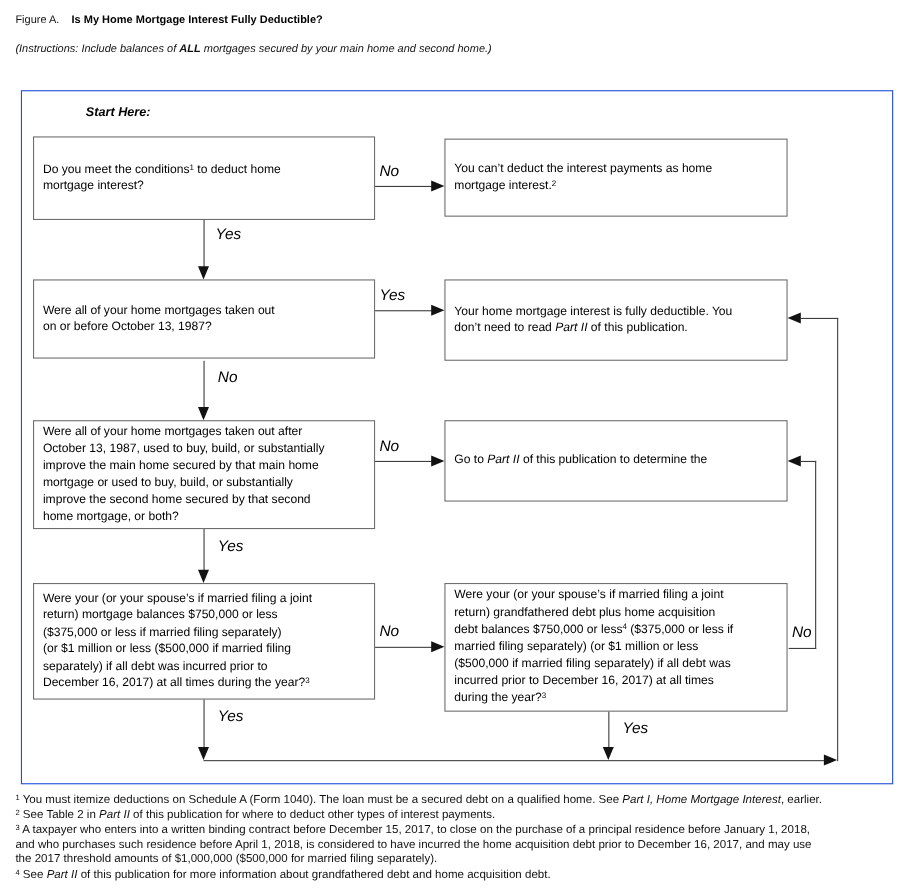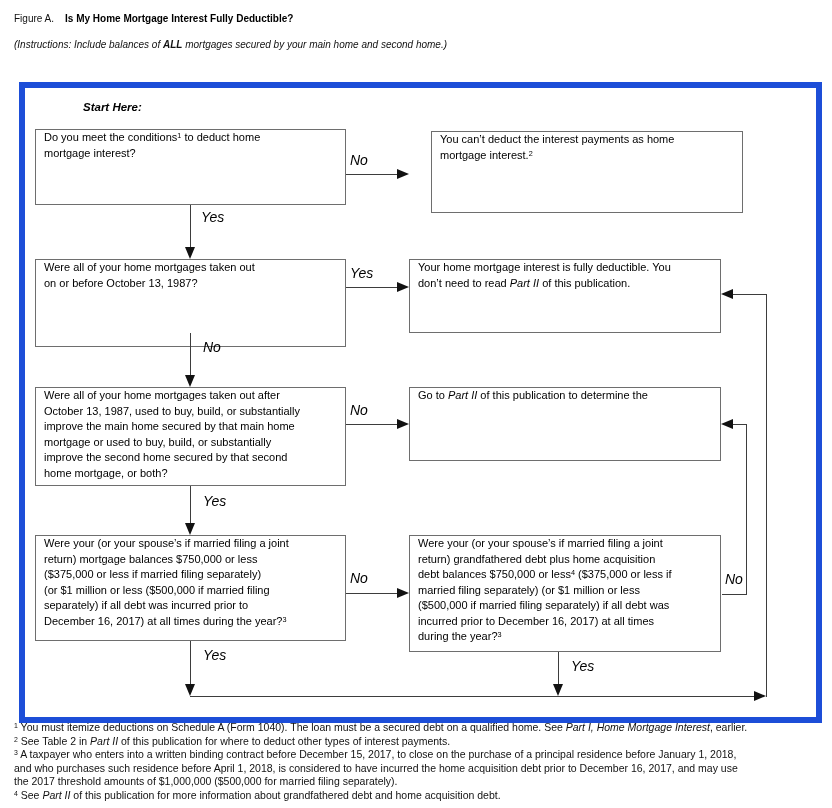--- a/index.html
+++ b/index.html
@@ -2,23 +2,23 @@
 <html><head>
 <meta charset="utf-8">
 <style>
   html,body{margin:0;padding:0;background:#fff;}
   body{width:832px;height:808px;position:relative;font-family:"Liberation Sans","DejaVu Sans",sans-serif;color:#000;}
   .title-row{position:absolute;left:14px;top:13px;font-size:10px;white-space:nowrap;}
   .fig-label{font-weight:normal;color:#111;}
   .fig-title{font-weight:bold;margin-left:11px;color:#000;}
   .instructions{position:absolute;left:14px;top:39px;font-size:10px;font-style:italic;color:#111;white-space:nowrap;}
   .instructions b{font-weight:bold;}
-  .chart{position:absolute;left:19px;top:82px;width:791px;height:629px;border:6px solid #1d4ed8;background:#fff;}
+  .chart{position:absolute;left:19px;top:82px;width:791px;height:629px;border:1px solid #1d4ed8;background:#fff;}
   .start{position:absolute;left:58px;top:13px;font-size:11.5px;font-weight:bold;font-style:italic;}
-  .box{position:absolute;border:1px solid #6e6e6e;background:#fff;display:flex;box-sizing:border-box;}
+  .box{position:absolute;border:1px solid #6e6e6e;background:#fff;display:flex;align-items:center;box-sizing:border-box;}
   .col-l{left:10px;width:311px;}
   .col-r{left:384px;width:312px;}
   .btxt{font-size:11px;line-height:15.5px;padding:0 8px;white-space:nowrap;}
   .btxt i{font-style:italic;}
   sup{font-size:0.66em;line-height:0;vertical-align:0.4em;}
   .hl{position:absolute;height:1px;background:#3d3d3d;}
   .vl{position:absolute;width:1px;background:#3d3d3d;}
   .ar{position:absolute;width:0;height:0;border-top:5px solid transparent;border-bottom:5px solid transparent;border-left:12px solid #121212;}
   .al{position:absolute;width:0;height:0;border-top:5px solid transparent;border-bottom:5px solid transparent;border-right:12px solid #121212;}
   .ad{position:absolute;width:0;height:0;border-left:5px solid transparent;border-right:5px solid transparent;border-top:12px solid #121212;}
@@ -34,24 +34,24 @@
   <span class="fig-label">Figure A.</span><span class="fig-title">Is My Home Mortgage Interest Fully Deductible?</span>
 </div>
 <div class="instructions"><span>(Instructions: Include balances of </span><b>ALL</b><span> mortgages secured by your main home and second home.)</span></div>
 
 <div class="chart">
   <div class="start">Start Here:</div>
 
   <div class="box col-l" style="top:41px;height:76px;">
     <div class="btxt"><span>Do you meet the conditions</span><sup>1</sup><span> to deduct home</span><br><span>mortgage interest?</span></div>
   </div>
-  <div class="box col-r" style="top:43px;height:82px;margin-left:22px;">
+  <div class="box col-r" style="top:43px;height:71px;">
     <div class="btxt"><span>You can’t deduct the interest payments as home</span><br><span>mortgage interest.</span><sup>2</sup></div>
   </div>
-  <div class="box col-l" style="top:171px;height:88px;">
+  <div class="box col-l" style="top:171px;height:72px;">
     <div class="btxt"><span>Were all of your home mortgages taken out</span><br><span>on or before October 13, 1987?</span></div>
   </div>
   <div class="box col-r" style="top:171px;height:74px;">
     <div class="btxt"><span>Your home mortgage interest is fully deductible. You</span><br><span>don’t need to read </span><i>Part II</i><span> of this publication.</span></div>
   </div>
   <div class="box col-l" style="top:299px;height:99px;">
     <div class="btxt"><span>Were all of your home mortgages taken out after</span><br><span>October 13, 1987, used to buy, build, or substantially</span><br><span>improve the main home secured by that main home</span><br><span>mortgage or used to buy, build, or substantially</span><br><span>improve the second home secured by that second</span><br><span>home mortgage, or both?</span></div>
   </div>
   <div class="box col-r" style="top:299px;height:74px;">
     <div class="btxt"><span>Go to </span><i>Part II</i><span> of this publication to determine the</span><br></div>

